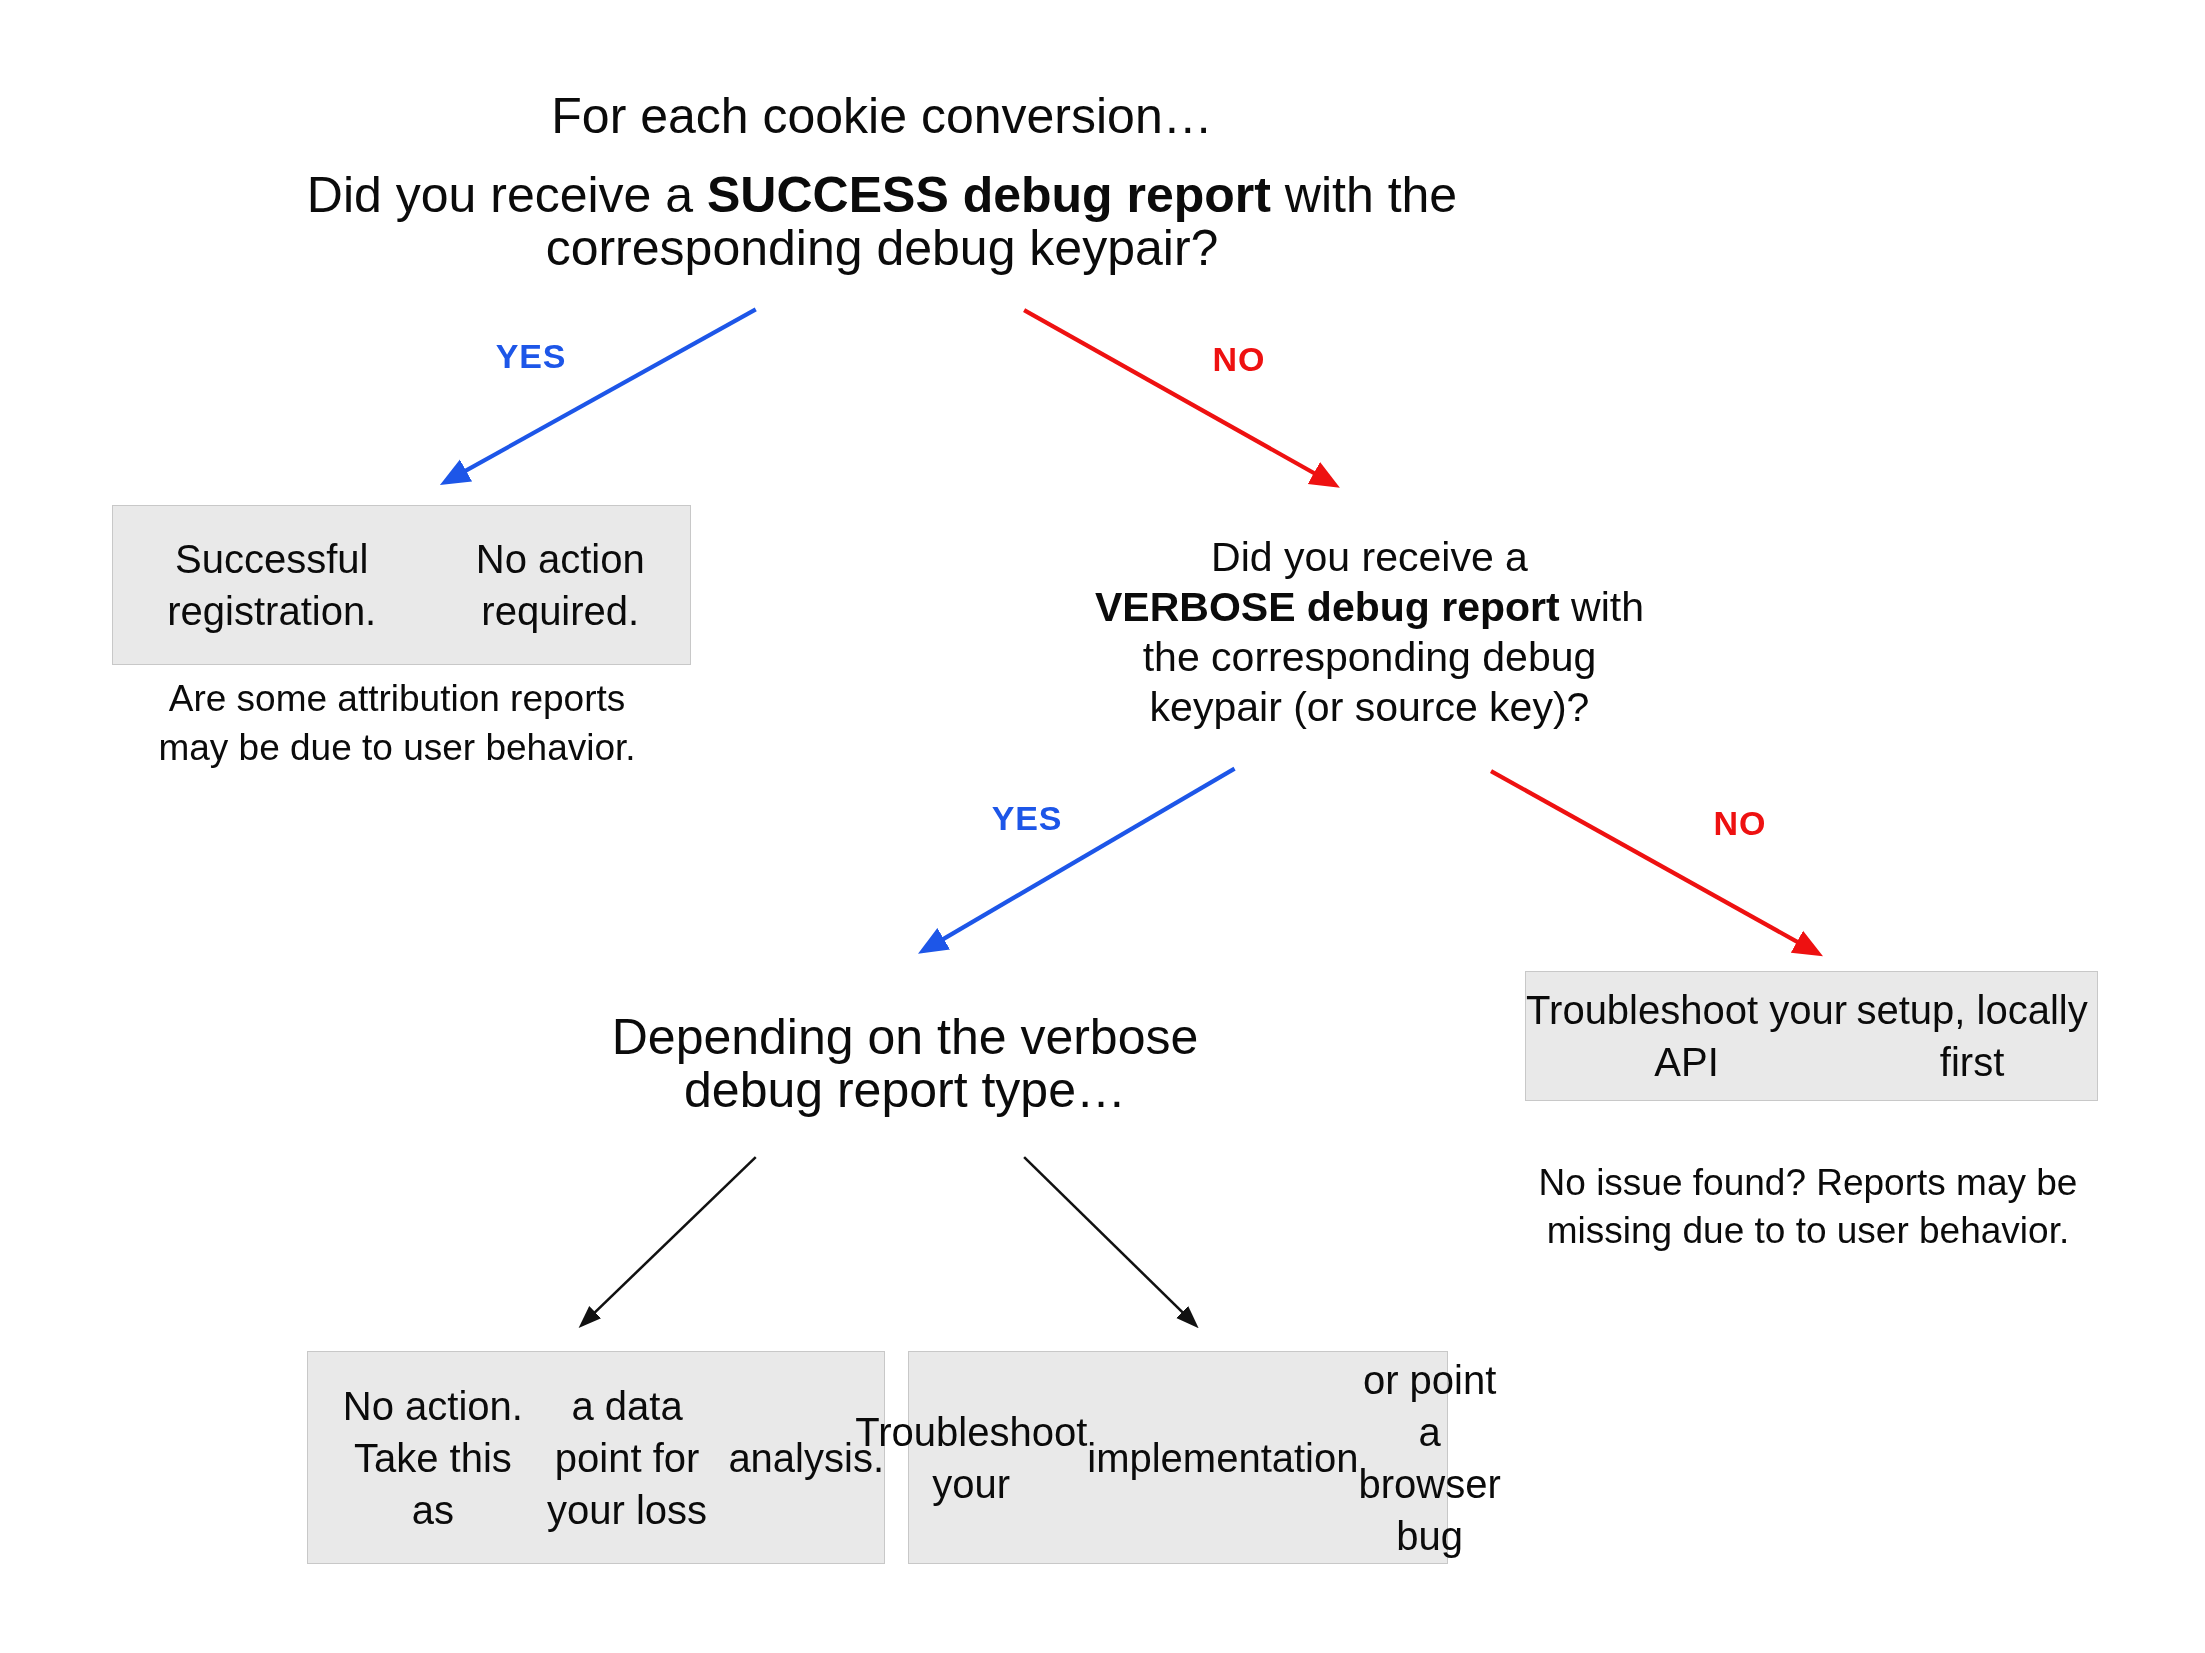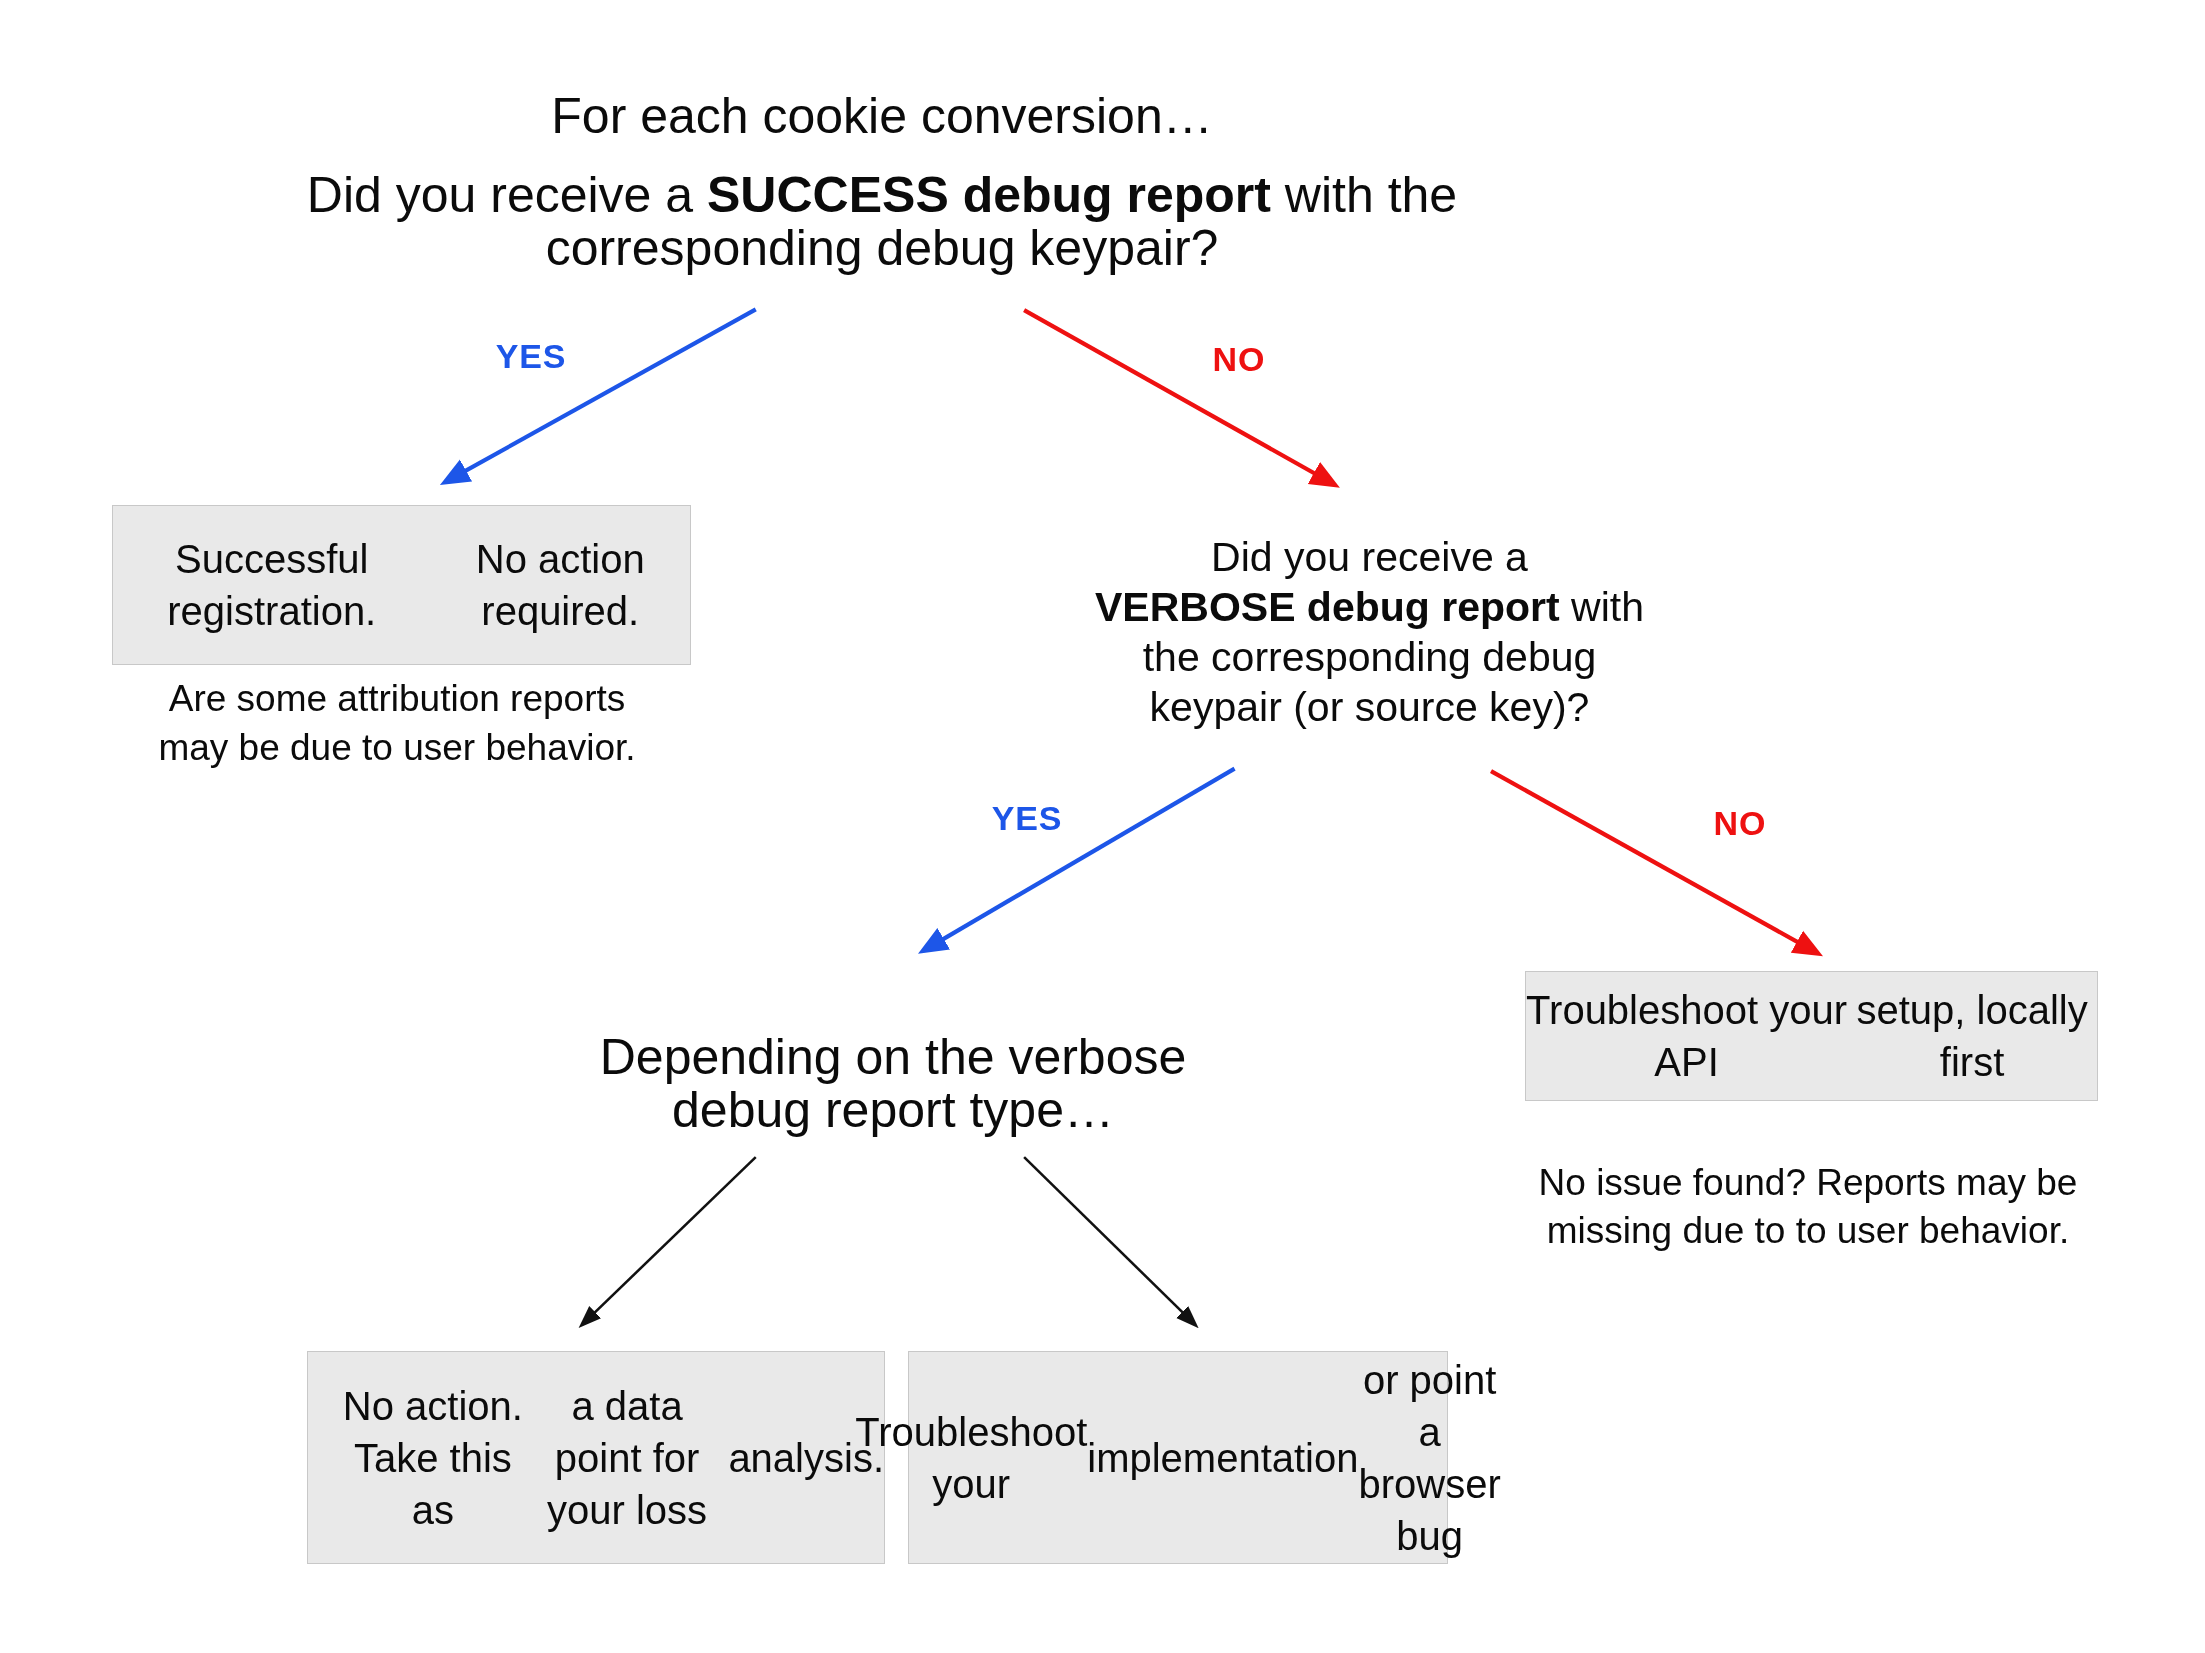--- a/index.html
+++ b/index.html
@@ -111,21 +111,21 @@
   <div class="txt q2" style="left:986px;top:532px;width:767px;">
     <div>Did you receive a</div>
     <div><b>VERBOSE debug report</b><span> with</span></div>
     <div>the corresponding debug</div>
     <div>keypair (or source key)?</div>
   </div>
 
   <div class="label yes" style="left:942px;top:799px;width:170px;">YES</div>
   <div class="label no" style="left:1655px;top:804px;width:170px;">NO</div>
 
-  <div class="txt q" style="left:552px;top:1011px;width:682px;margin-top:20px;">
+  <div class="txt q" style="left:564px;top:1011px;width:682px;">
     <div>Depending on the verbose</div>
     <div>debug report type…</div>
   </div>
 
   <div class="node-box" style="left:1525px;top:971px;width:573px;height:130px;">
     <div>Troubleshoot your API</div>
     <div>setup, locally first</div>
   </div>
 
   <div class="txt note" style="left:1501px;top:1159px;width:614px;line-height:48px;">

